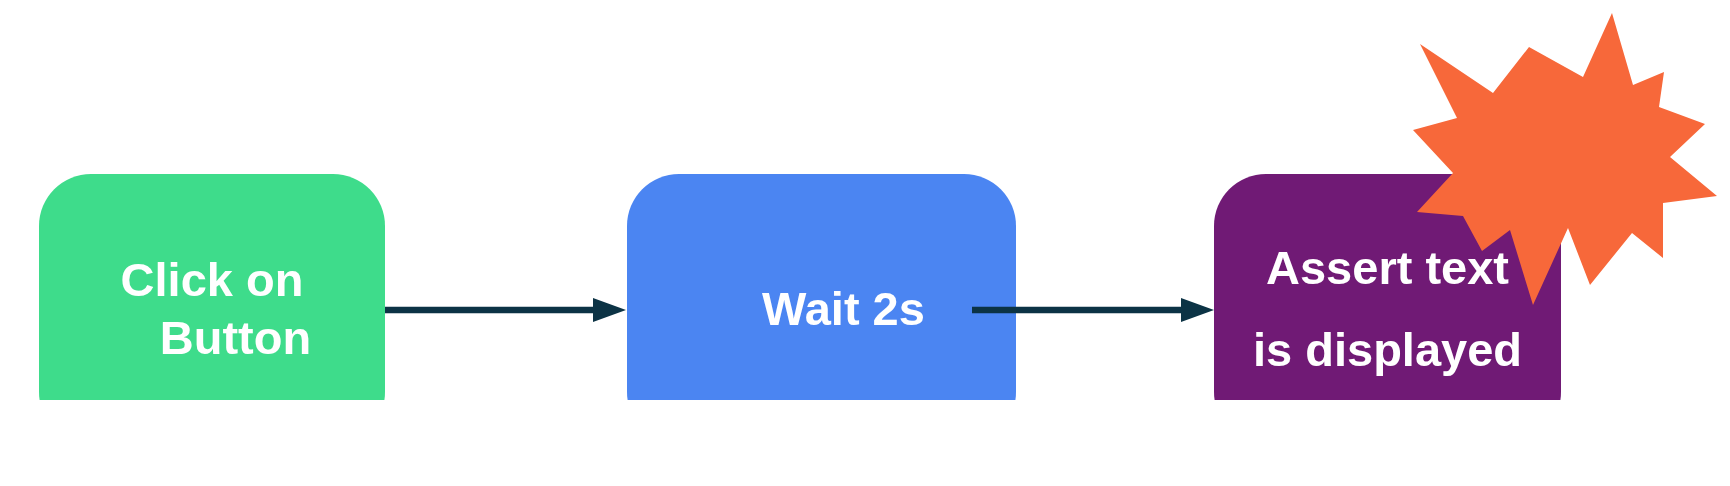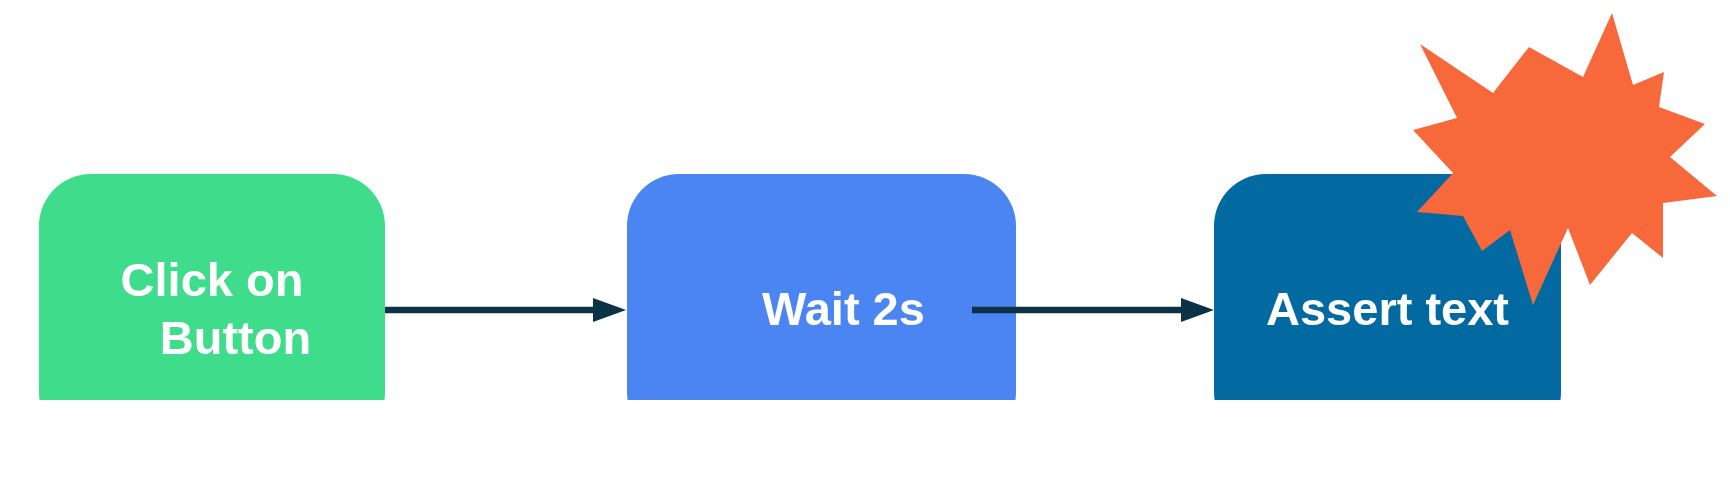--- a/index.html
+++ b/index.html
@@ -48,22 +48,23 @@
 
   <div class="node node-1" style="background: rgb(62, 220, 139);">
     <div class="node-line" style="color: rgb(255, 255, 255);">Click on</div>
     <div class="node-line" style="color: rgb(255, 255, 255); margin-left: 47px;">Button</div>
   </div>
 
   <div class="node node-2" style="background: rgb(75, 133, 242);">
     <div class="node-line" style="color: rgb(255, 255, 255);">Wait 2s</div>
   </div>
 
-  <div class="node node-3" style="background: #0369a1; gap: 24px;">
+  <div class="node node-3" style="background: #701a75; gap: 24px;">
     <div class="node-line" style="color: rgb(255, 255, 255);">Assert text</div>
+    <div class="node-line" style="color: rgb(255, 255, 255);">is displayed</div>
   </div>
 
   <svg class="overlay" viewBox="0 0 1730 486">
 
     <g>
       <line x1="385" y1="310" x2="594" y2="310" stroke-width="6.5" stroke="#0C3345"></line>
       <polygon points="593,298 593,322 626,310" fill="#0C3345"></polygon>
     </g>
 
     <g>

